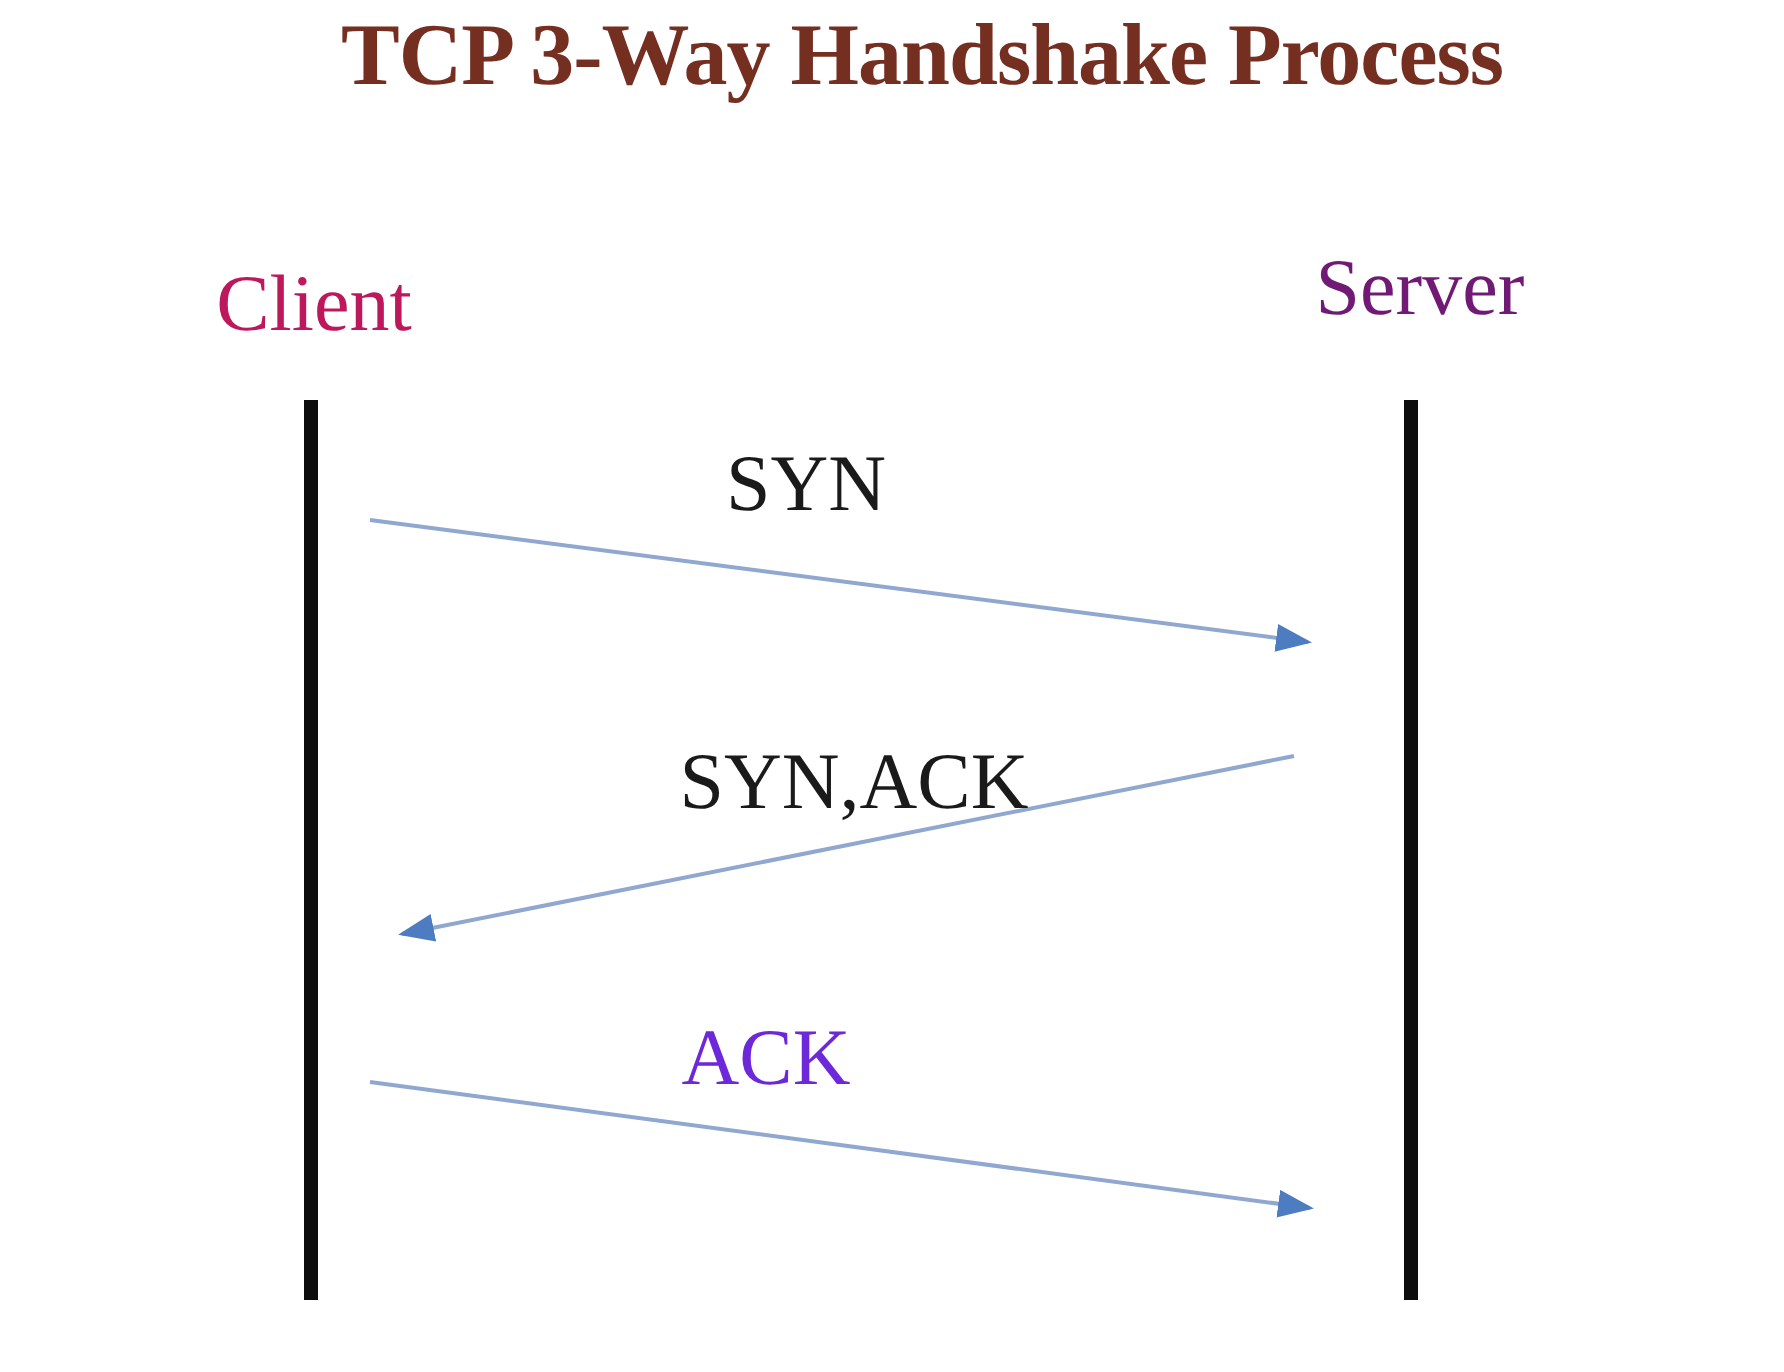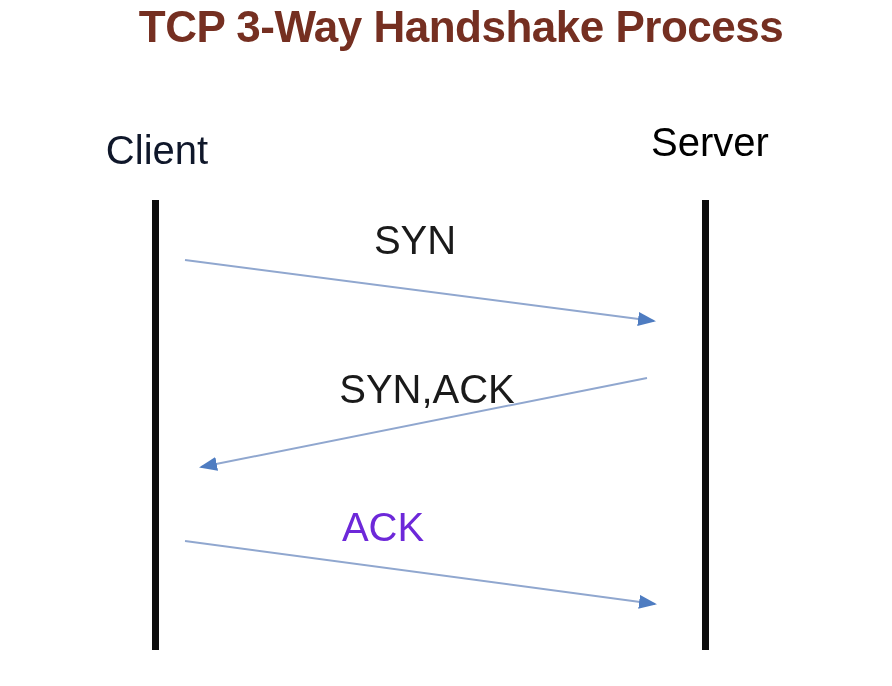--- a/index.html
+++ b/index.html
@@ -7,20 +7,21 @@
     padding: 0;
     background: #ffffff;
     font-family: "Liberation Sans", sans-serif;
   }
   .canvas {
     position: relative;
     width: 892px;
     height: 686px;
     background: #ffffff;
     overflow: hidden;
+    font-family: Liberation Serif, serif;
   }
   .title {
     position: absolute;
     left: 30px;
     right: 0;
     top: 2px;
     margin: 0;
     text-align: center;
     font-size: 44px;
     font-weight: bold;
@@ -50,34 +51,34 @@
     left: 0;
     top: 0;
   }
   .msg-label {
     position: absolute;
     transform: translateX(-50%);
     font-size: 40px;
     color: #1a1a1a;
     white-space: nowrap;
   }
-  .msg-label.syn    { left: 403px; top: 218px; margin-left: 12px; }
+  .msg-label.syn    { left: 403px; top: 218px; }
   .msg-label.synack { left: 427px; top: 355px; }
   .msg-label.ack    { left: 383px; top: 505px; }
 </style>
 </head>
 <body>
 
 <div class="canvas">
 
   <h1 class="title" style="color: rgb(117, 47, 33);">TCP 3-Way Handshake Process</h1>
 
-  <div class="actor-label client" style="color: #0f172a;">Client</div>
+  <div class="actor-label client" style="color: #be185d;">Client</div>
 
-  <div class="actor-label server" style="color: #000000; text-align: right;">Server</div>
+  <div class="actor-label server" style="color: #701a75; text-align: right;">Server</div>
 
   <div class="lifeline client-line" style="background: rgb(13, 13, 13);"></div>
 
   <div class="lifeline server-line" style="background: rgb(13, 13, 13);"></div>
 
   <svg class="arrow-layer" width="892" height="686" viewBox="0 0 892 686">
     <defs>
       <marker id="arrowhead" viewBox="0 0 18 14" refX="16" refY="7" markerWidth="18" markerHeight="14" markerUnits="userSpaceOnUse" orient="auto">
         <path d="M0,0 L18,7 L0,14 Z" fill="#4e7cc1"></path>
       </marker>

